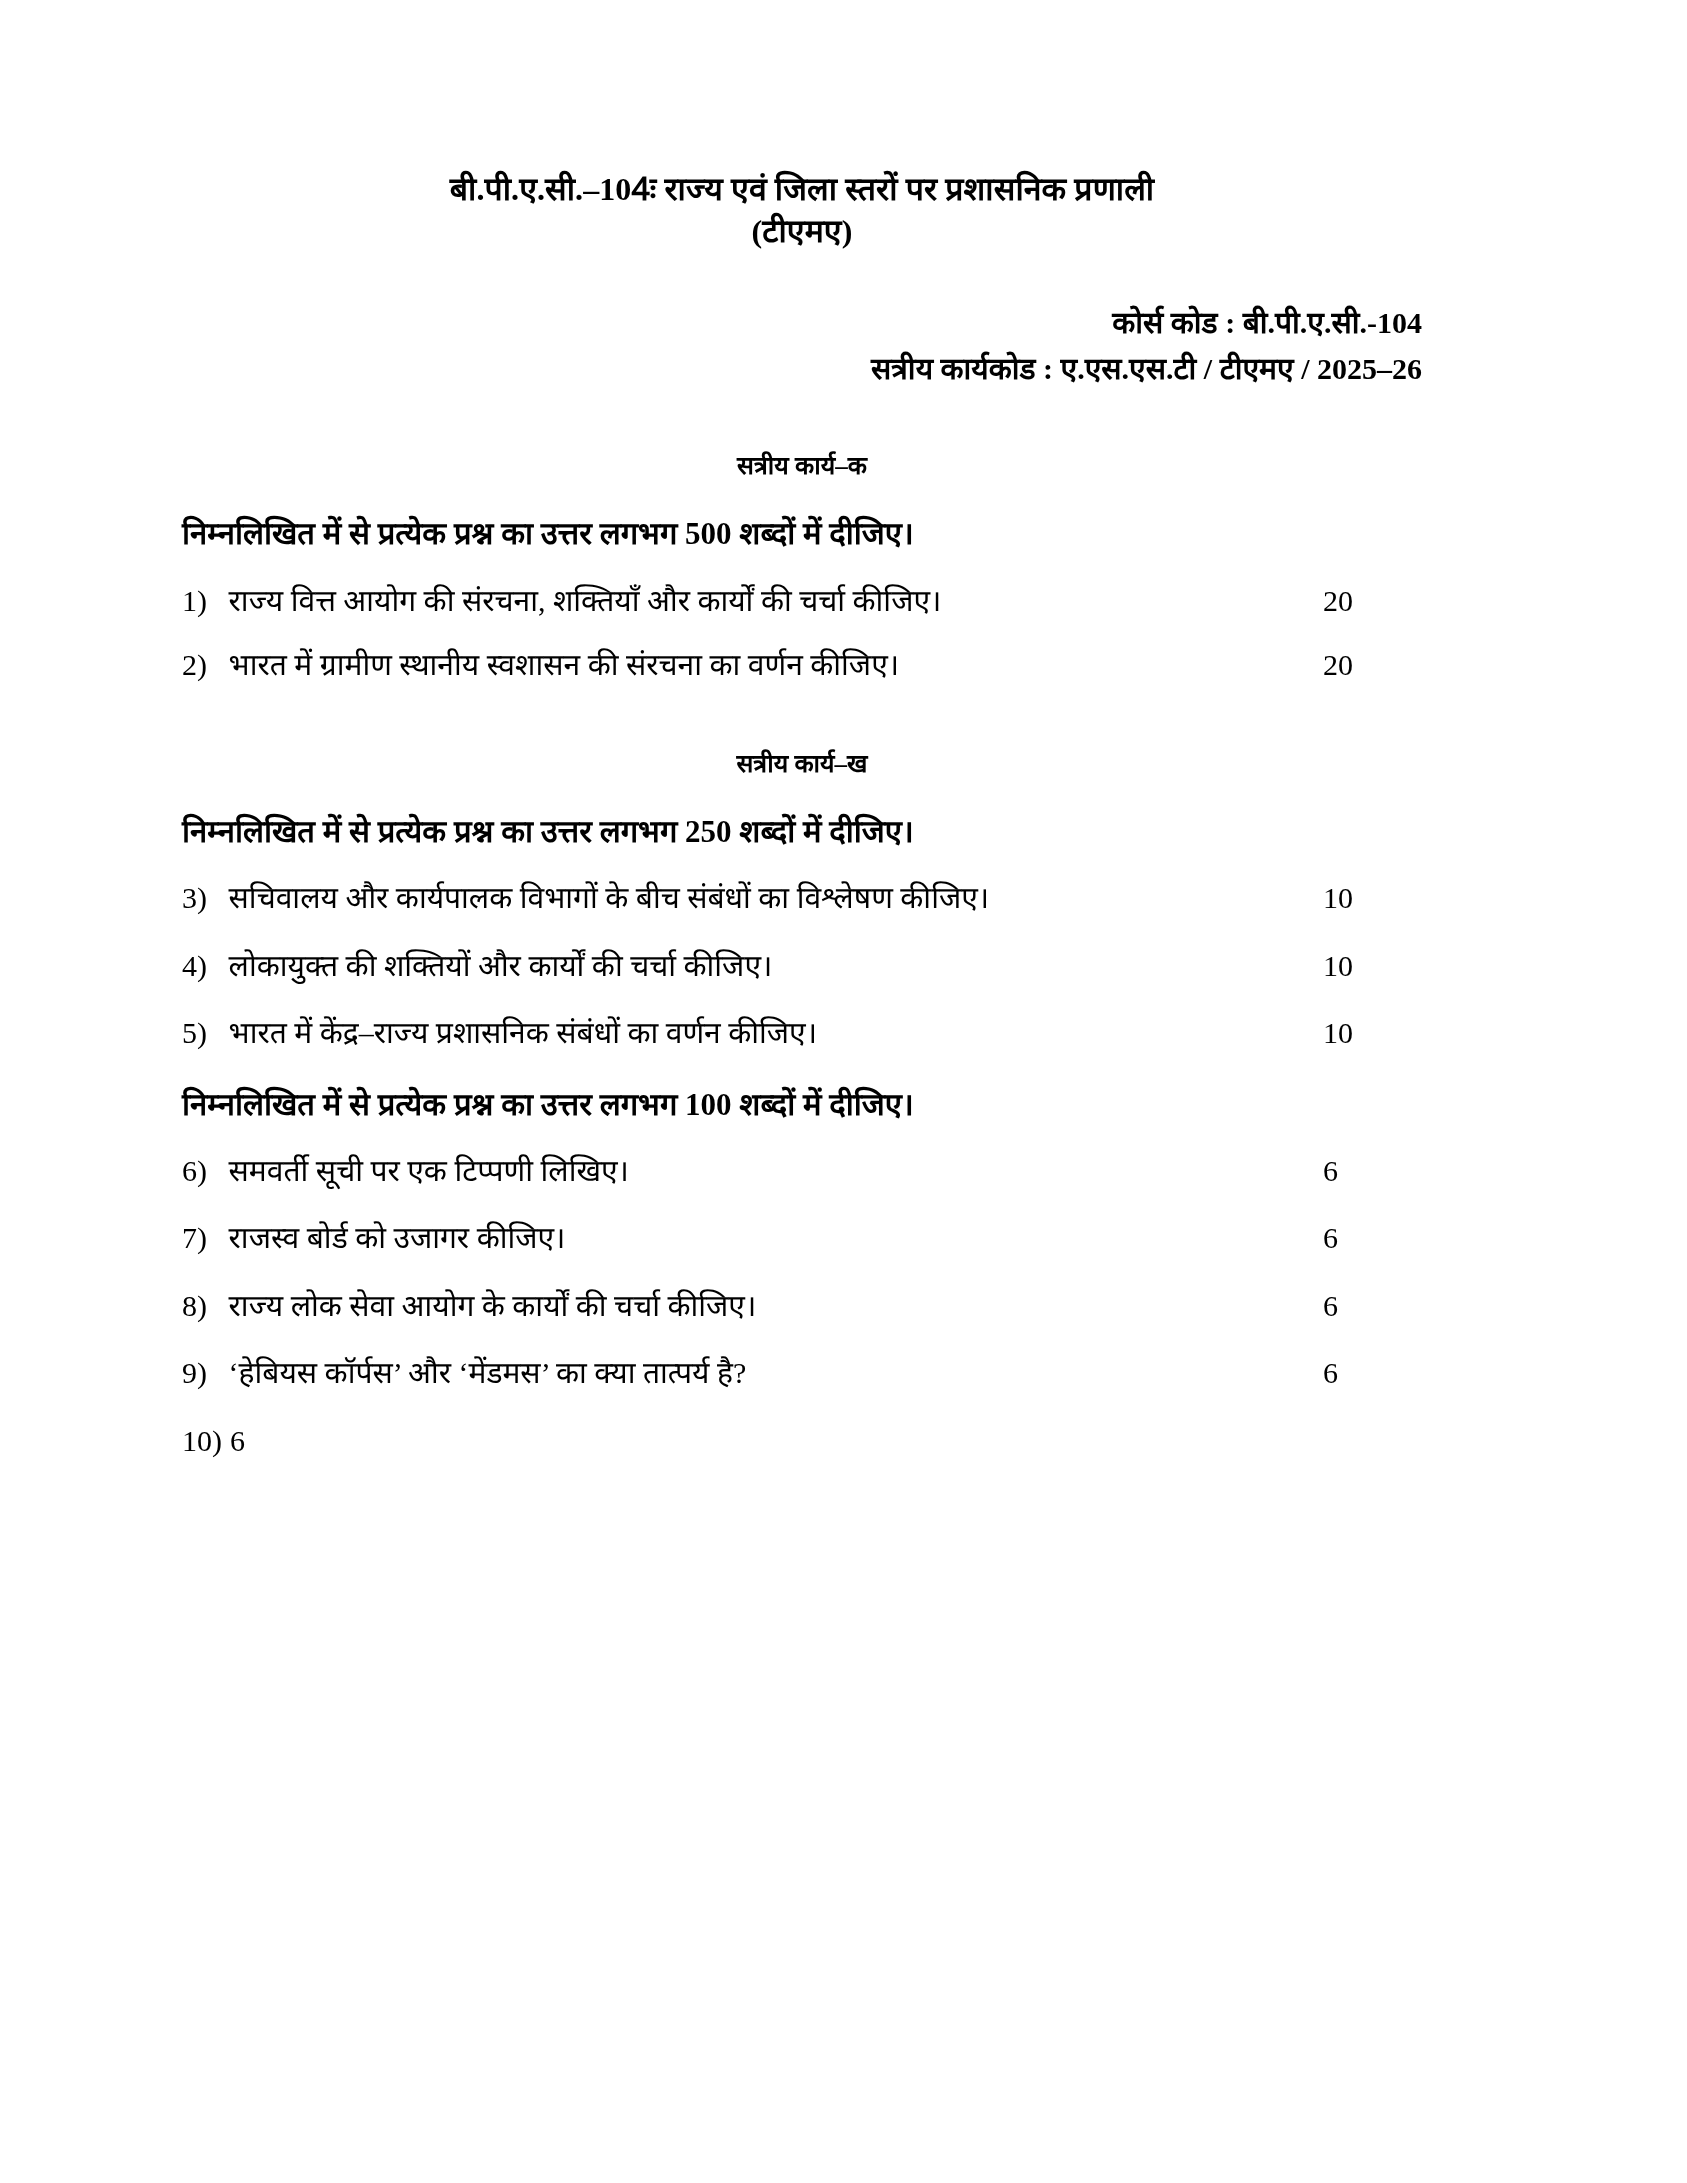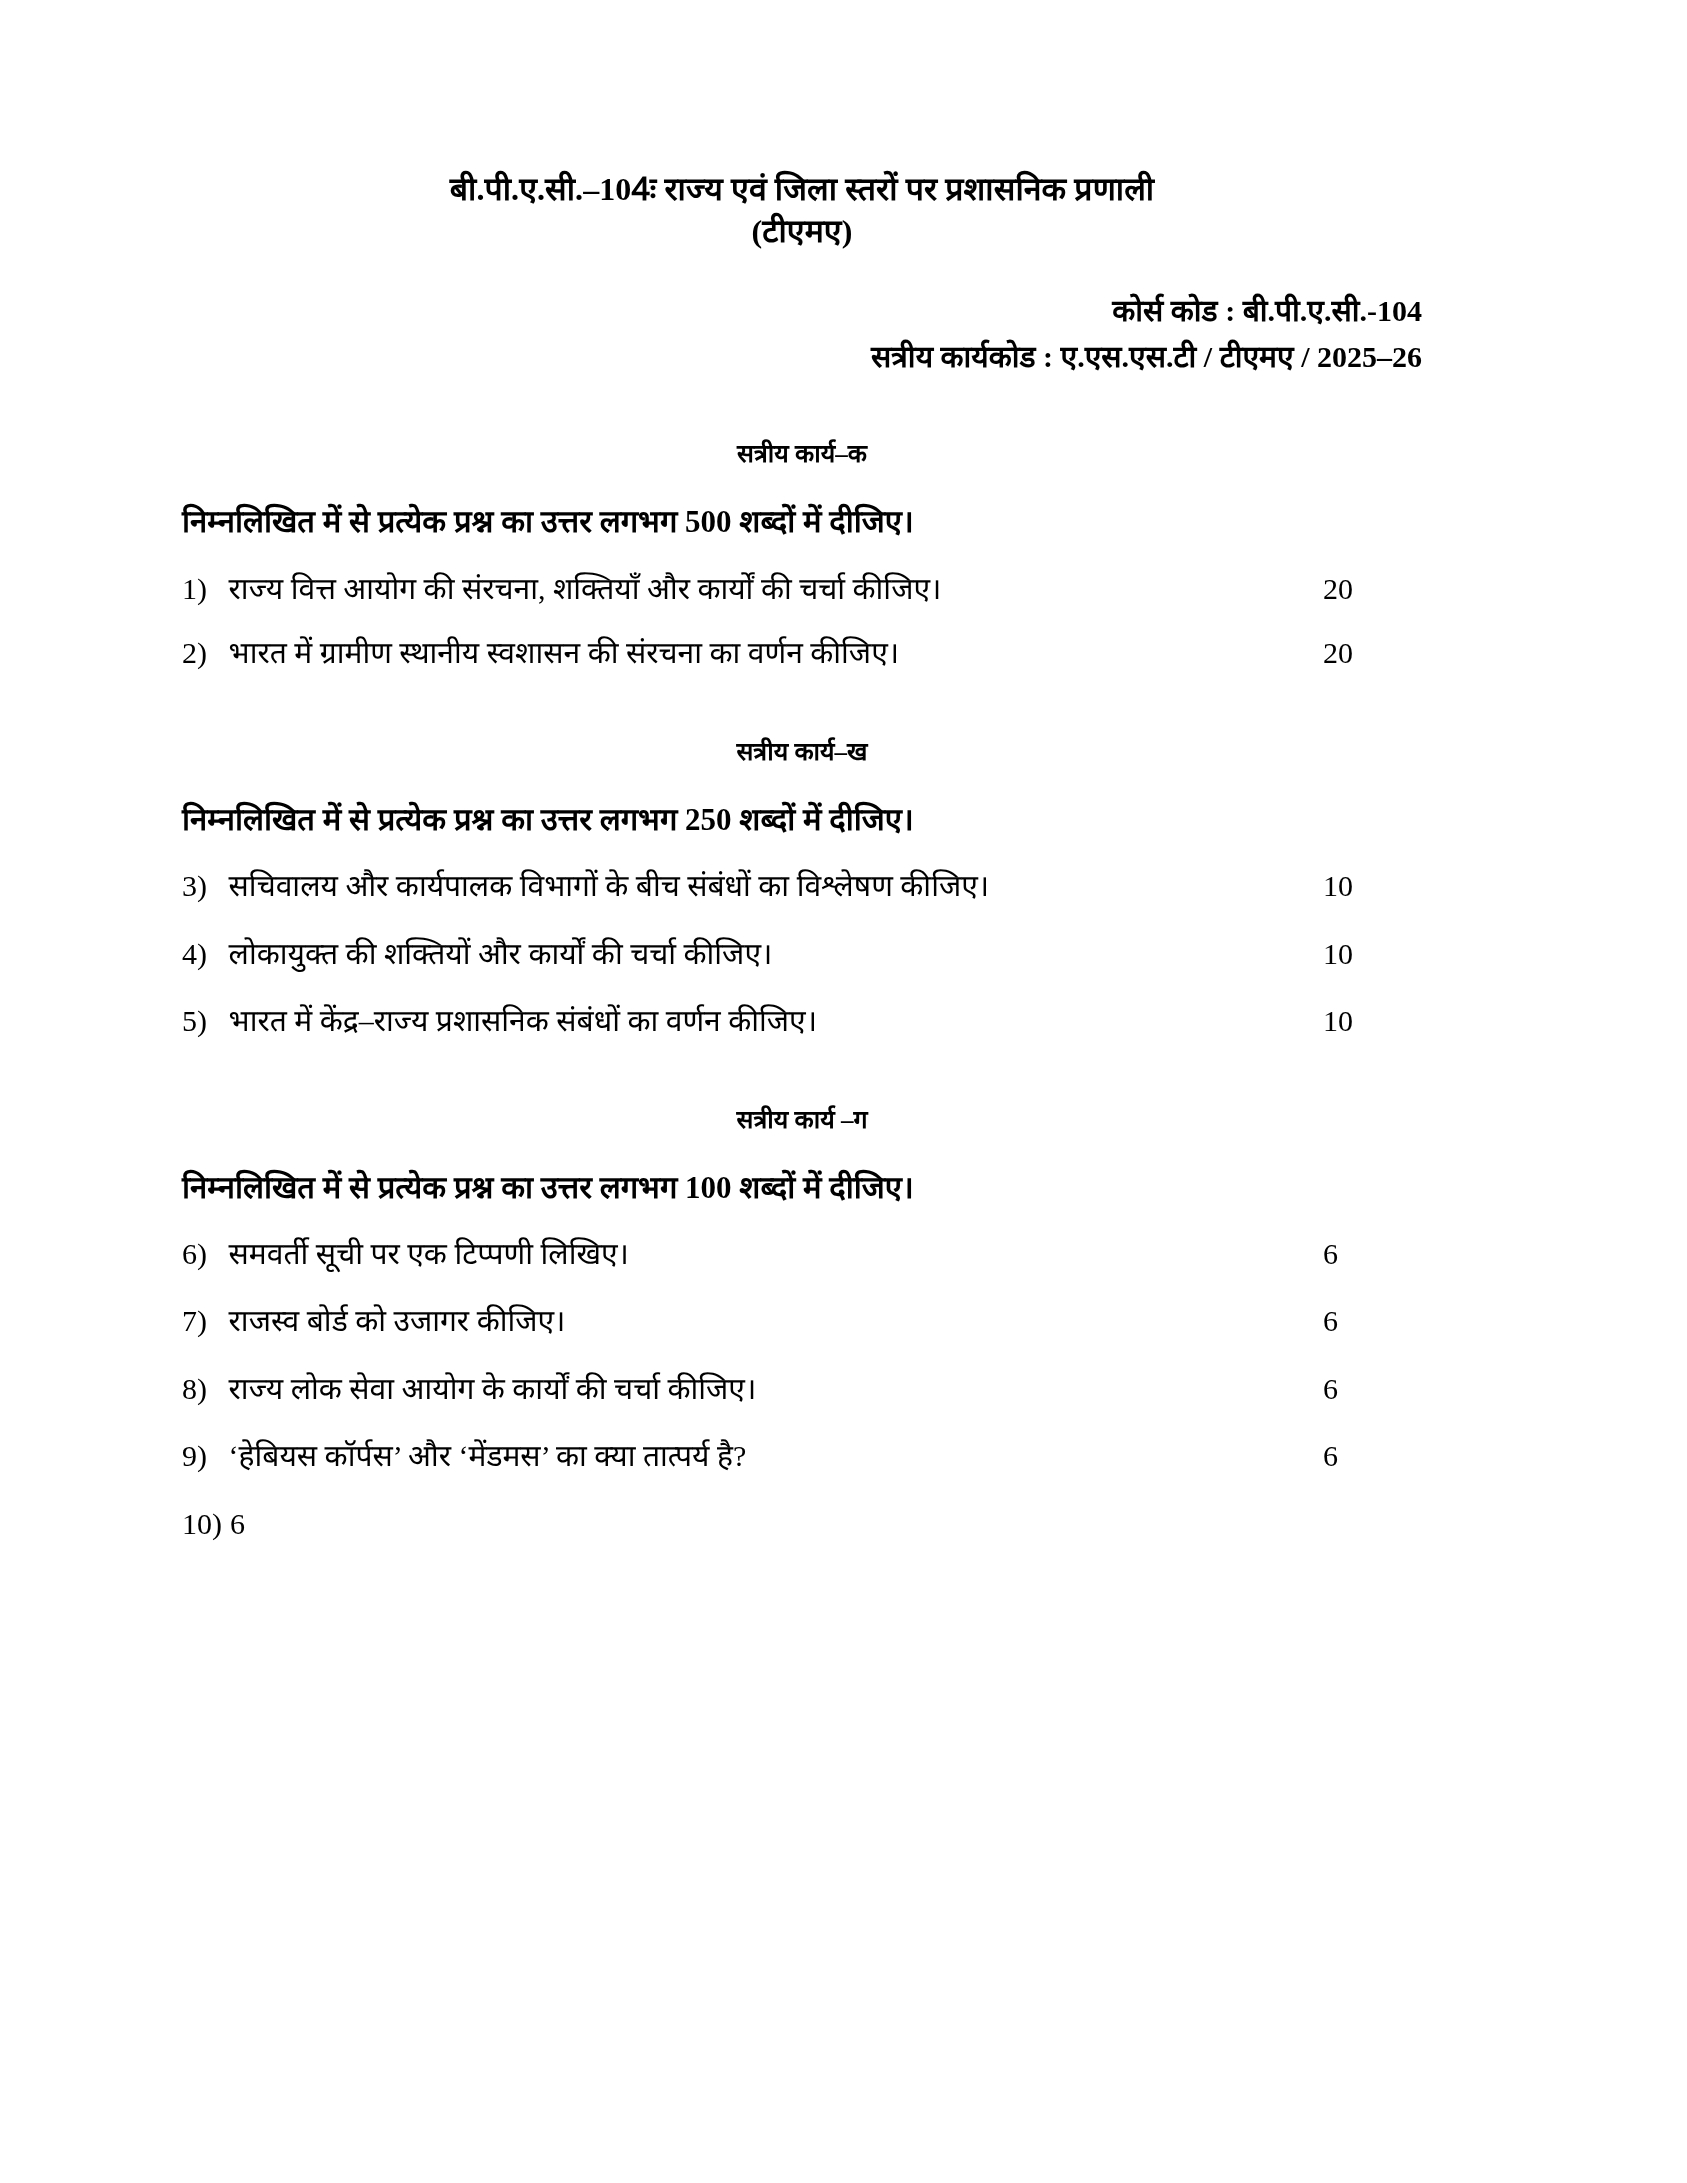--- a/index.html
+++ b/index.html
@@ -45,21 +45,21 @@
     font-size: 32px;
     line-height: 1.30;
     letter-spacing: 0.1px;
   }
   .doc-title .line2 {
     display: block;
   }
 
   
   .meta-block {
-    margin-top: 36px;
+    margin-top: 48px;
     text-align: right;
     font-weight: bold;
     font-size: 30px;
     line-height: 1.52;
   }
   .meta-line {
     display: block;
     white-space: nowrap;
   }
 
@@ -165,21 +165,20 @@
         <span class="q-text">लोकायुक्त की शक्तियों और कार्यों की चर्चा कीजिए।</span>
         <span class="q-marks marks-pad-1">10</span>
       </div>
       <div class="q-row gap-b">
         <span class="q-num">5)</span>
         <span class="q-text">भारत में केंद्र–राज्य प्रशासनिक संबंधों का वर्णन कीजिए।</span>
         <span class="q-marks marks-pad-1">10</span>
       </div>
     </div>
 
-    <div class="section-heading sec-c-heading">सत्रीय कार्य –ग</div>
     <div class="instruction">निम्नलिखित में से प्रत्येक प्रश्न का उत्तर लगभग 100 शब्दों में दीजिए।</div>
 
     <div class="q-list">
       <div class="q-row">
         <span class="q-num">6)</span>
         <span class="q-text">समवर्ती सूची पर एक टिप्पणी लिखिए।</span>
         <span class="q-marks marks-pad-3">6</span>
       </div>
       <div class="q-row gap-c">
         <span class="q-num">7)</span>

